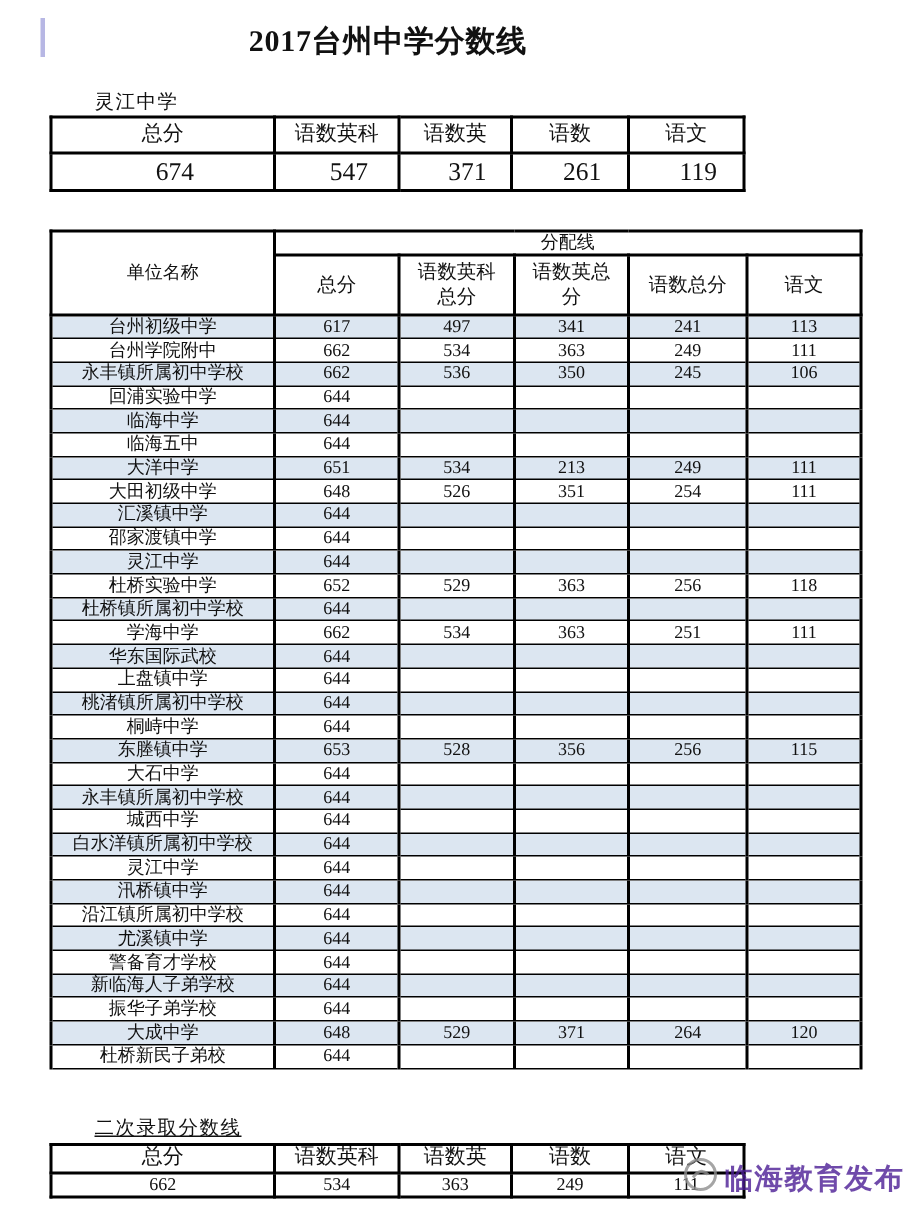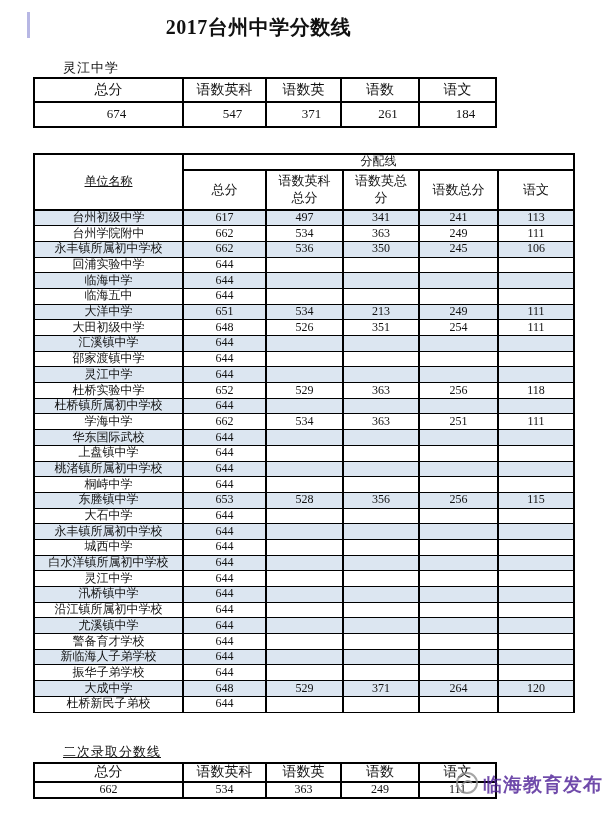--- a/index.html
+++ b/index.html
@@ -27,33 +27,33 @@
   table { position: absolute; border-collapse: collapse; table-layout: fixed; }
   th, td {
     padding: 0; margin: 0; text-align: center; vertical-align: middle;
     font-weight: normal; overflow: hidden; line-height: 1.15;
   }
 
   
   .t1 { top: 77px; left: 33px; width: 462px; }
   .t1 th, .t1 td { border: 2px solid #000; }
   .t1 .hrow th { height: 22px; font-size: 14px; }
-  .t1 .vrow td { height: 23px; font-size: 13px; padding-left: 16px; }
+  .t1 .vrow td { height: 23px; font-size: 17px; padding-left: 16px; }
 
   
   .t2 { top: 153px; left: 33px; width: 540px; }
   .t2 th { border: 2px solid #000; font-size: 13px; }
   .t2 td {
     border-top: 1px solid #000; border-bottom: 1px solid #000;
     border-left: 2px solid #000; border-right: 2px solid #000;
     font-size: 12px;
   }
   .t2 .group-row th { height: 14px; font-size: 12px; }
   .t2 .sub-row th { height: 38px; white-space: pre-line; line-height: 1.3; }
-  .t2 .name-header { font-size: 14px; text-decoration: underline; }
+  .t2 .name-header { font-size: 14px; }
   .t2 tbody.rows tr { height: 15.7px; }
   .t2 tbody.rows tr:nth-of-type(odd) td { background: #dce6f1; }
 
   
   .t3 { top: 762px; left: 33px; width: 462px; }
   .t3 th, .t3 td { border: 2px solid #000; }
   .t3 .hrow th { height: 17px; font-size: 14px; }
   .t3 .vrow td { height: 13px; font-size: 12px; }
 
   
@@ -87,21 +87,21 @@
       <th>语数英科</th>
       <th>语数英</th>
       <th>语数</th>
       <th>语文</th>
     </tr>
     <tr class="vrow">
       <td>674</td>
       <td>547</td>
       <td>371</td>
       <td>261</td>
-      <td>184</td>
+      <td>119</td>
     </tr>
   </tbody>
 </table>
 
 <table class="t2">
   <colgroup>
     <col style="width:149px">
       <col style="width:83px">
       <col style="width:77px">
       <col style="width:76px">

